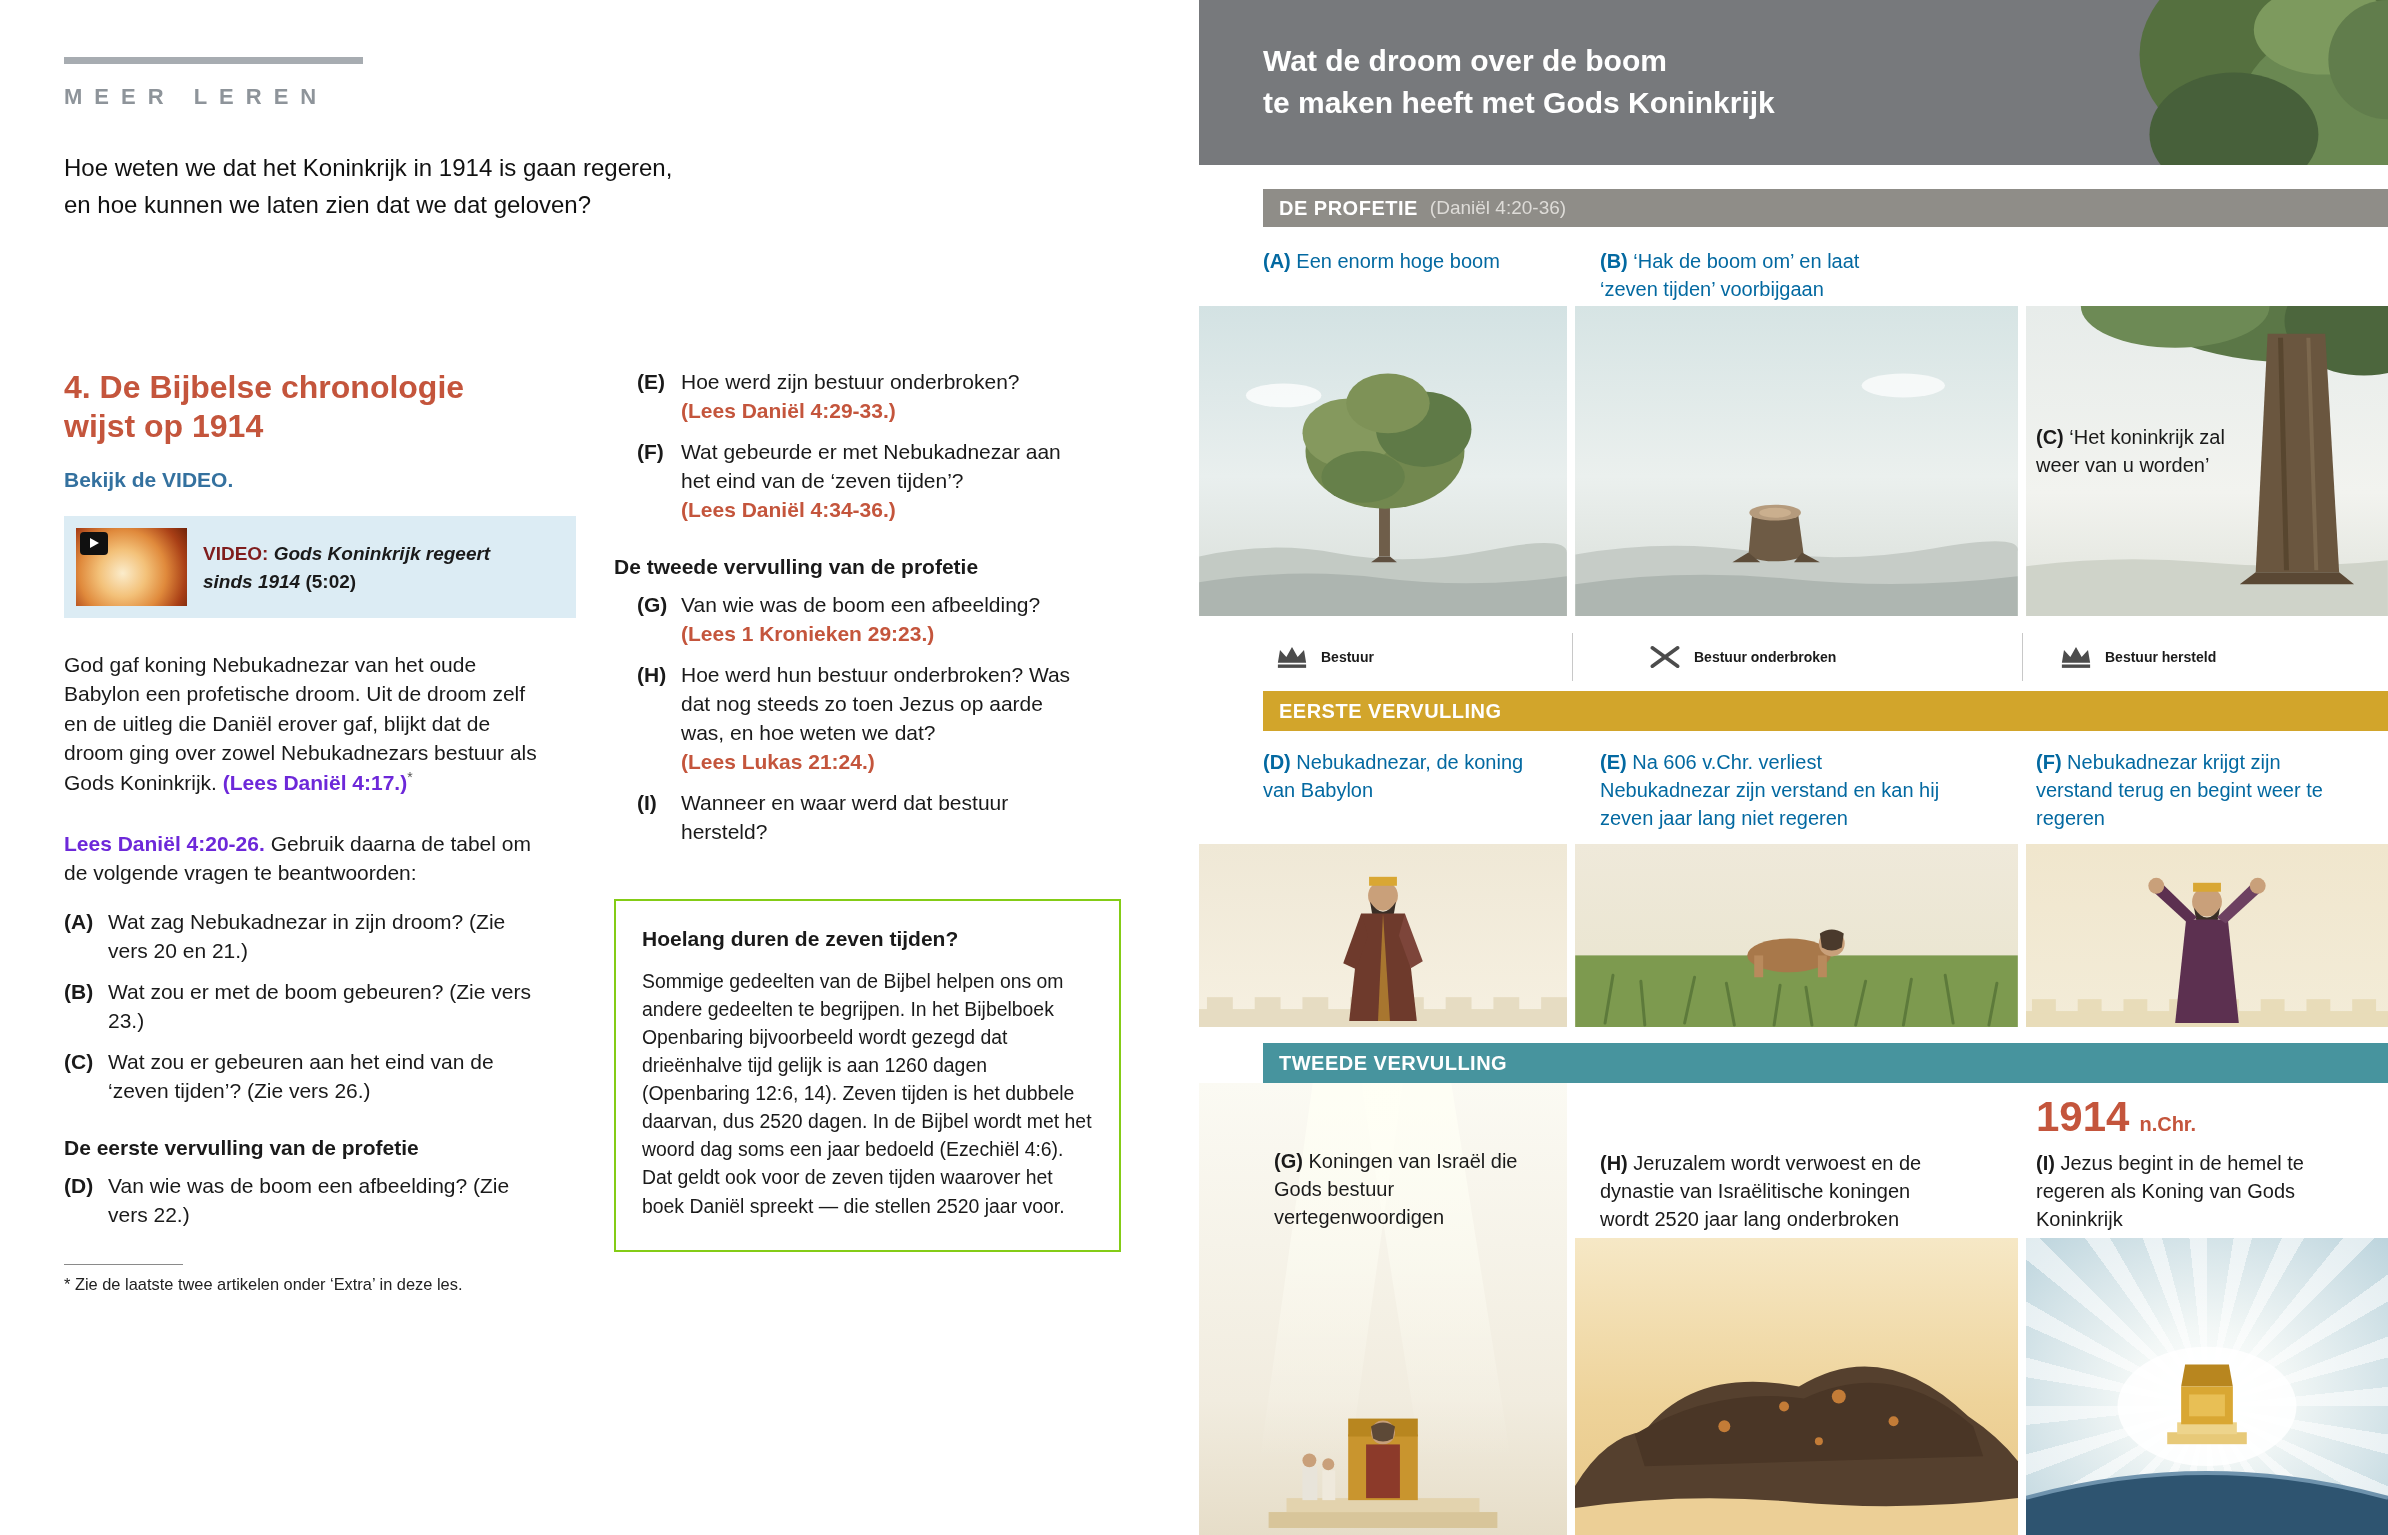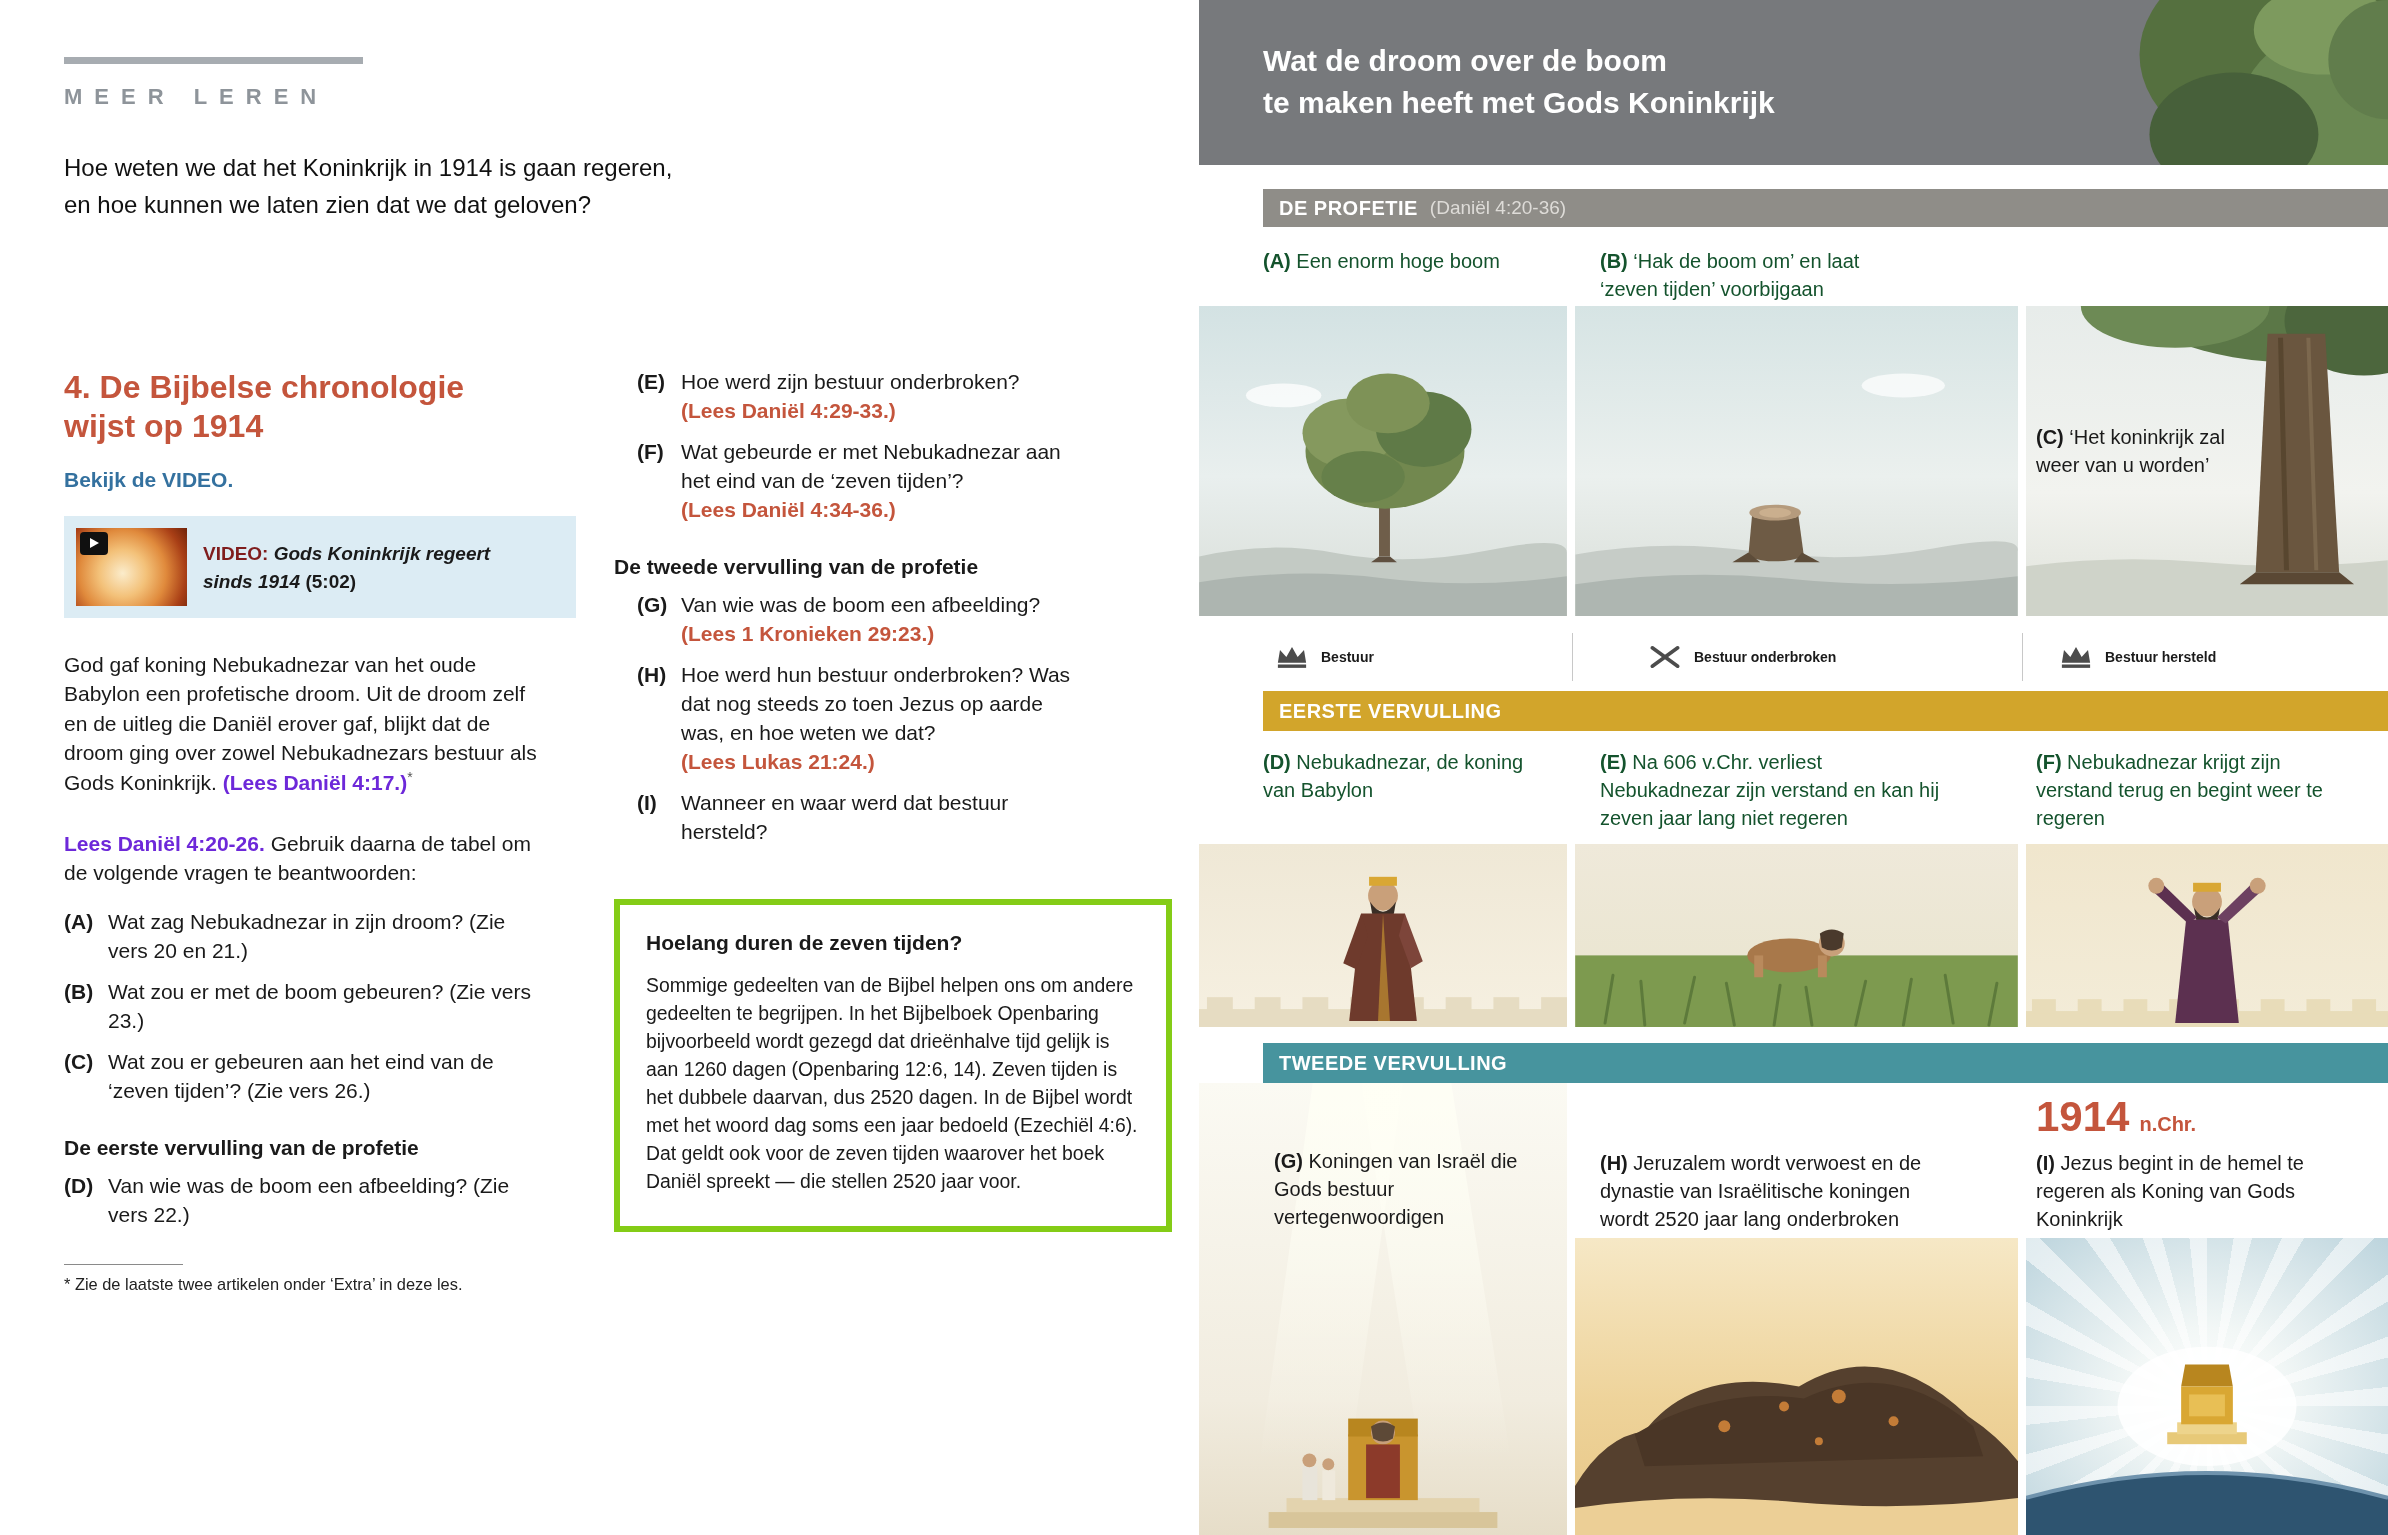--- a/index.html
+++ b/index.html
@@ -38,38 +38,38 @@
   .qitem .lab { flex:0 0 44px; font-weight:700; }
   .qitem .txt { flex:1; }
   .qref { display:block; color:#c4553c; font-weight:700; cursor:pointer; }
 
   .h-bold { margin-top:30px; font-size:21px; font-weight:700; }
   .fn-rule { margin-top:34px; width:119px; height:1px; background:#8a8a8a; }
   .fn-text { margin-top:10px; font-size:16.4px; color:#222; }
 
   .col2 .qitem { margin-left:23px; }
   .col2 .h-bold { margin-left:0; }
-  .sidebox { margin-top:52px; border:6px solid #84cc16; padding:26px 26px 30px 26px; width:558px; }
+  .sidebox { margin-top:52px; border:2px solid #84cc16; padding:26px 26px 30px 26px; width:507px; }
   .sidebox .bx-title { font-size:21px; font-weight:700; }
   .sidebox .bx-body { margin-top:16px; font-size:19.4px; line-height:1.45; }
 
   
   .ig { position:absolute; left:1199px; top:0; width:1189px; height:1535px; background:#fff; overflow:hidden; }
   .ig-header { position:absolute; left:0; top:0; width:100%; height:165px; background:#77797c; }
   .ig-title { position:absolute; left:64px; top:40px; font-size:30px; font-weight:700; color:#fff; line-height:1.4; z-index:2; }
   .header-foliage { position:absolute; right:0; top:0; width:328px; height:165px; }
 
   .band { position:absolute; left:64px; right:0; height:40px; display:flex; align-items:center; gap:12px; padding-left:16px; }
   .band-prophecy { top:189px; height:38px; background:#8f8d88; }
   .band-first { top:691px; background:#d2a52b; }
   .band-second { top:1043px; background:#47949e; }
   .band-title { color:#fff; font-weight:700; font-size:20px; letter-spacing:0.5px; }
   .band-ref { color:#dedcd8; font-size:19px; }
 
-  .ig-label { position:absolute; font-size:20px; line-height:1.4; color:#14532d; }
+  .ig-label { position:absolute; font-size:20px; line-height:1.4; color:#0369a1; }
   .ig-label b { font-weight:700; }
   .lblA { left:64px; top:247px; width:279px; }
   .lblB { left:401px; top:247px; width:308px; }
   .lblD { left:64px; top:748px; width:279px; }
   .lblE { left:401px; top:748px; width:343px; }
   .lblF { left:837px; top:748px; width:318px; }
 
   .panel { position:absolute; overflow:hidden; }
   .row-prophecy .panel { top:306px; height:310px; }
   .pp1 { left:0; width:368px; background:linear-gradient(180deg,#d3e2e3 0%, #e9efee 55%, #d8ddd7 100%); }

